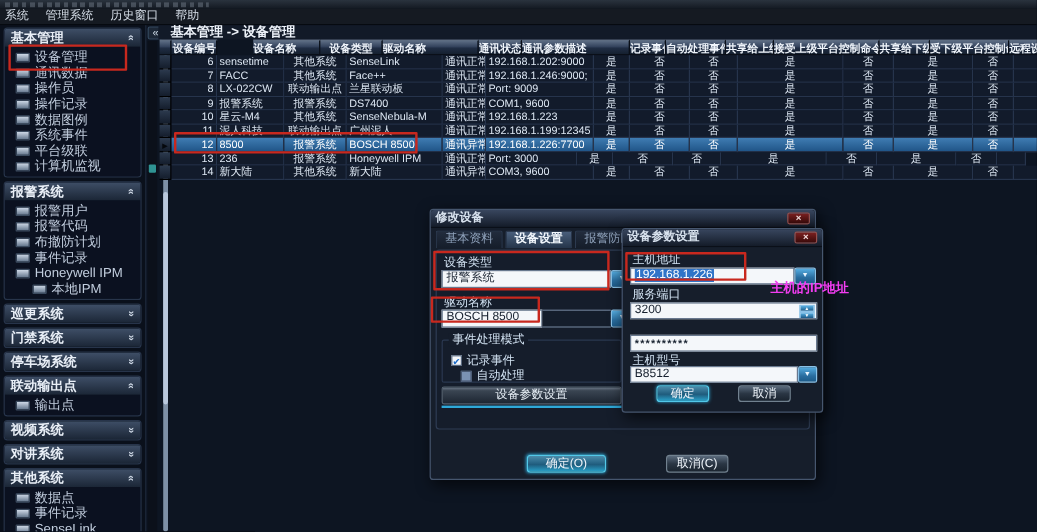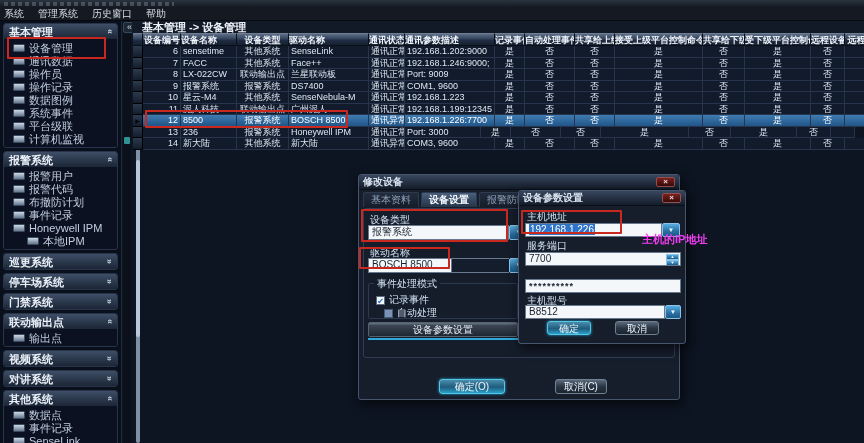--- a/index.html
+++ b/index.html
@@ -211,27 +211,27 @@
         </div>
       </div>
       <div class="section">
         <div class="section-header">
           <span>巡更系统</span>
           <span class="chev down">«</span>
         </div>
       </div>
       <div class="section">
         <div class="section-header">
+          <span>门禁系统</span>
+          <span class="chev down">«</span>
+        </div>
+      </div>
+      <div class="section">
+        <div class="section-header">
           <span>停车场系统</span>
-          <span class="chev down">«</span>
-        </div>
-      </div>
-      <div class="section">
-        <div class="section-header">
-          <span>门禁系统</span>
           <span class="chev down">«</span>
         </div>
       </div>
       <div class="section">
         <div class="section-header">
           <span>联动输出点</span>
           <span class="chev up">«</span>
         </div>
         <div class="section-items">
           <div class="side-item">
@@ -282,21 +282,21 @@
     <div class="splitter-thumb"></div>
   </div>
 
   <div class="bc-strip"></div>
   <div class="breadcrumb">基本管理 -&gt; 设备管理</div>
 
   <div class="table">
     <div class="thead">
         <div class="th ac" style="width: 10px;"></div>
         <div class="th ar" style="width: 38px;">设备编号</div>
-        <div class="th al" style="width: 56px;">设备名称</div>
+        <div class="th al" style="width: 56px; margin-left: 30px;">设备名称</div>
         <div class="th ac" style="width: 52px;">设备类型</div>
         <div class="th al" style="width: 80px;">驱动名称</div>
         <div class="th ac" style="width: 36px;">通讯状态</div>
         <div class="th al" style="width: 90px;">通讯参数描述</div>
         <div class="th ac" style="width: 30px;">记录事件</div>
         <div class="th ac" style="width: 50px;">自动处理事件</div>
         <div class="th ac" style="width: 40px;">共享给上级</div>
         <div class="th ac" style="width: 88px;">接受上级平台控制命令</div>
         <div class="th ac" style="width: 42px;">共享给下级</div>
         <div class="th ac" style="width: 66px;">受下级平台控制命</div>
@@ -506,21 +506,21 @@
     </div>
     <div class="dlg-label" style="left:8px; top:20px;">主机地址</div>
     <div class="combo" style="left:6px; top:32px; width:155px; height:14px;">
       <div class="field" style="width:137px; height:14px; line-height:11px;">
         <span class="selhl">192.168.1.226</span>
       </div>
       <div class="arrow-btn" style="height:14px; line-height:12px; width:18px;">▼</div>
     </div>
     <div class="dlg-label" style="left:8px; top:49px;">服务端口</div>
     <div class="field" style="position:absolute; left:6px; top:61px; width:156px; height:14px; line-height:11px;">
-      <span>7700</span>
+      <span>3200</span>
       <span class="spin">
         <span class="spin-btn">▲</span>
         <span class="spin-btn">▼</span>
       </span>
     </div>
     <div class="dlg-label" style="left:8px; top:90px;">登录密码</div>
     <div class="field pwd" style="position:absolute; left:6px; top:88px; width:156px; height:14px; line-height:12px;">**********</div>
     <div class="dlg-label" style="left:8px; top:104px;">主机型号</div>
     <div class="combo" style="left:6px; top:114px; width:156px; height:14px;">
       <div class="field" style="width:156px; height:14px; line-height:11px;">B8512</div>

